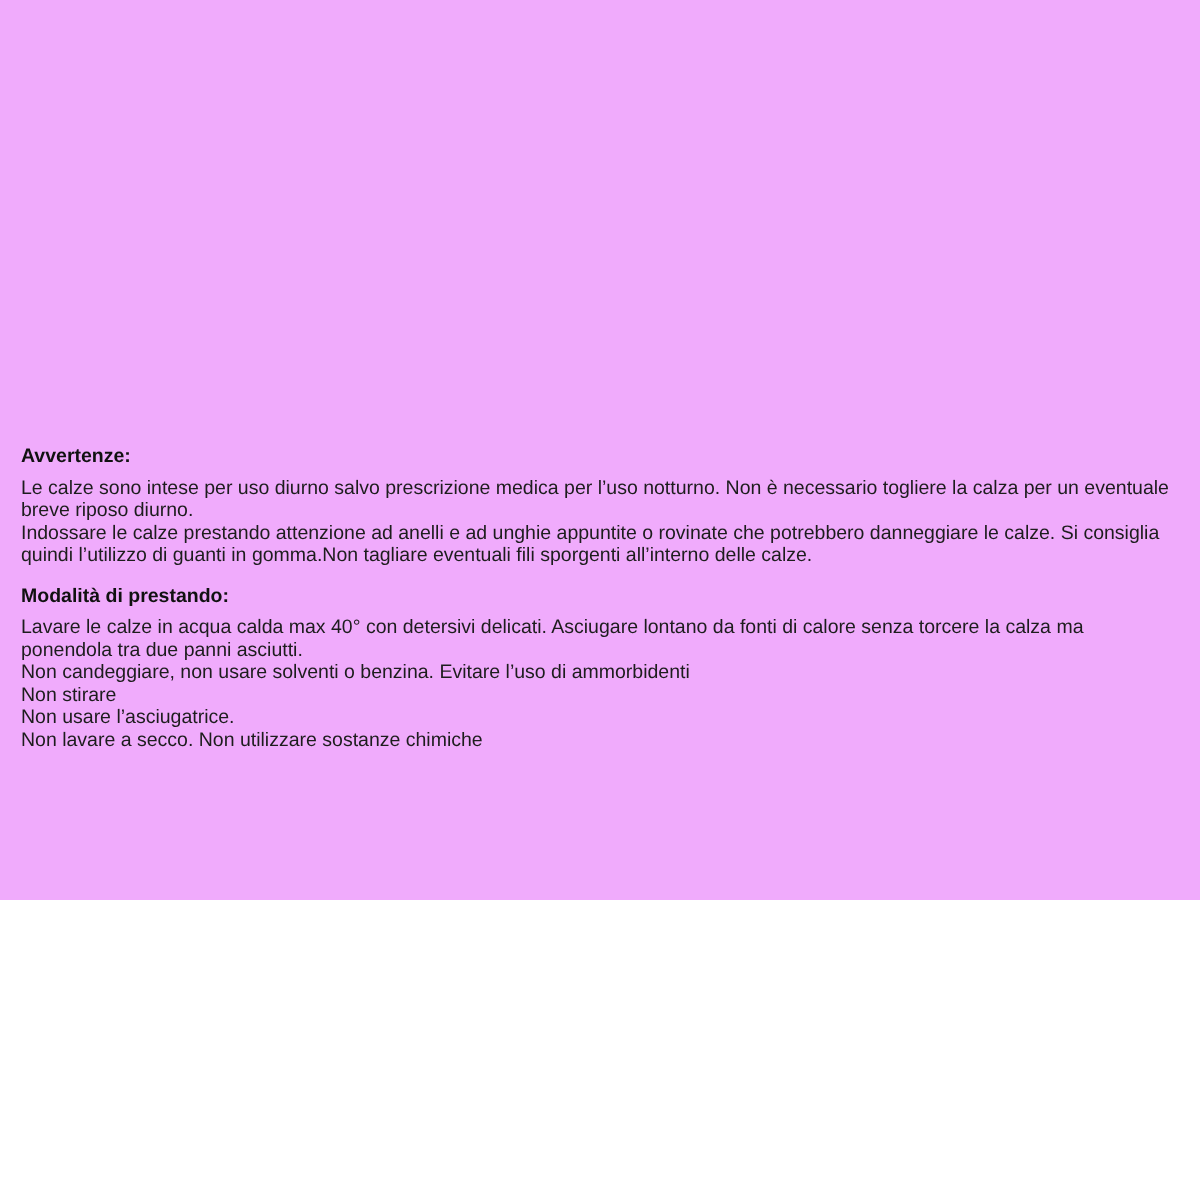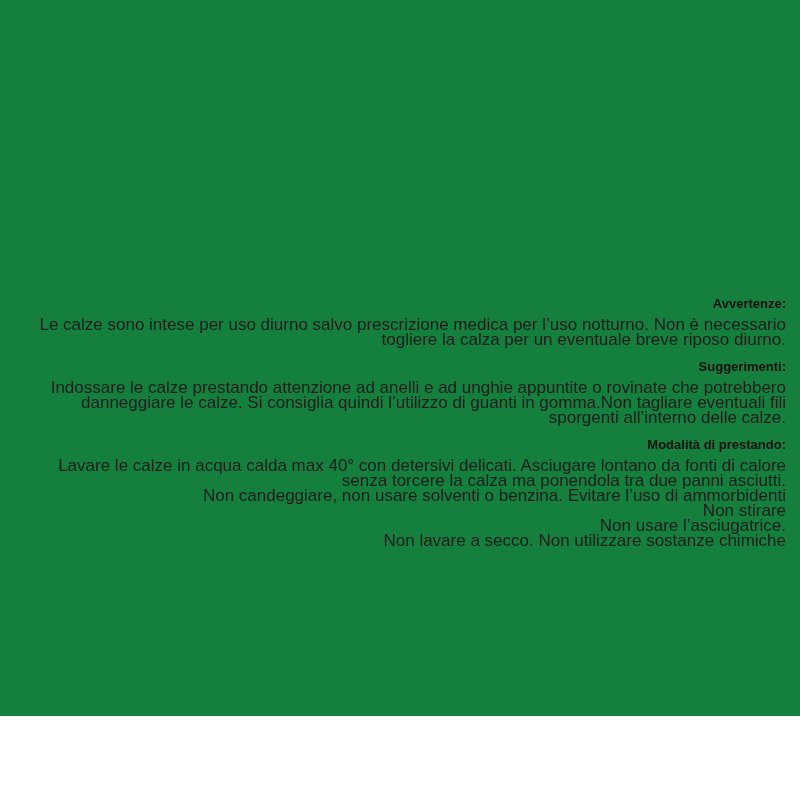--- a/index.html
+++ b/index.html
@@ -5,54 +5,52 @@
   * { margin: 0; padding: 0; box-sizing: border-box; }
   html, body {
     width: 800px;
     height: 800px;
     background: #ffffff;
     font-family: "Liberation Sans", "DejaVu Sans", sans-serif;
     overflow: hidden;
   }
   .page {
     width: 800px;
-    height: 716px;
-    background: #15803d;
+    height: 600px;
+    background: #f0abfc;
     padding: 284px 14px 0 14px;
     color: #1d1d1d;
-    text-align: right;
   }
   .section-heading {
     font-size: 13px;
     line-height: 15px;
     font-weight: bold;
     color: #111111;
     margin-top: 12px;
     margin-bottom: 6px;
   }
   .section-paragraph {
-    font-size: 17px;
+    font-size: 13px;
     line-height: 15px;
     font-weight: normal;
     color: #1d1d1d;
     margin: 0;
   }
 </style>
 </head>
 <body>
 
 <div class="page">
 
   <div>
     <div class="section-heading">Avvertenze:</div>
     <p class="section-paragraph">Le calze sono intese per uso diurno salvo prescrizione medica per l’uso notturno. Non è necessario togliere la calza per un eventuale breve riposo diurno.</p>
   </div>
 
   <div>
-    <div class="section-heading">Suggerimenti:</div>
     <p class="section-paragraph">Indossare le calze prestando attenzione ad anelli e ad unghie appuntite o rovinate che potrebbero danneggiare le calze. Si consiglia quindi l’utilizzo di guanti in gomma.Non tagliare eventuali fili sporgenti all’interno delle calze.</p>
   </div>
 
   <div>
     <div class="section-heading">Modalità di prestando:</div>
     <p class="section-paragraph">Lavare le calze in acqua calda max 40° con detersivi delicati. Asciugare lontano da fonti di calore senza torcere la calza ma ponendola tra due panni asciutti.</p>
     <p class="section-paragraph">Non candeggiare, non usare solventi o benzina. Evitare l’uso di ammorbidenti</p>
     <p class="section-paragraph">Non stirare</p>
     <p class="section-paragraph">Non usare l’asciugatrice.</p>
     <p class="section-paragraph">Non lavare a secco. Non utilizzare sostanze chimiche</p>

